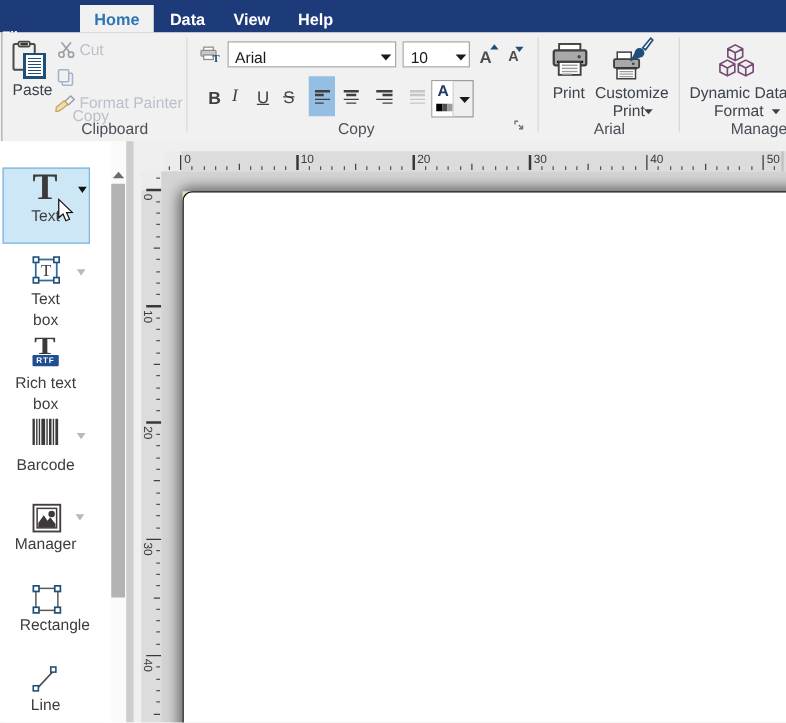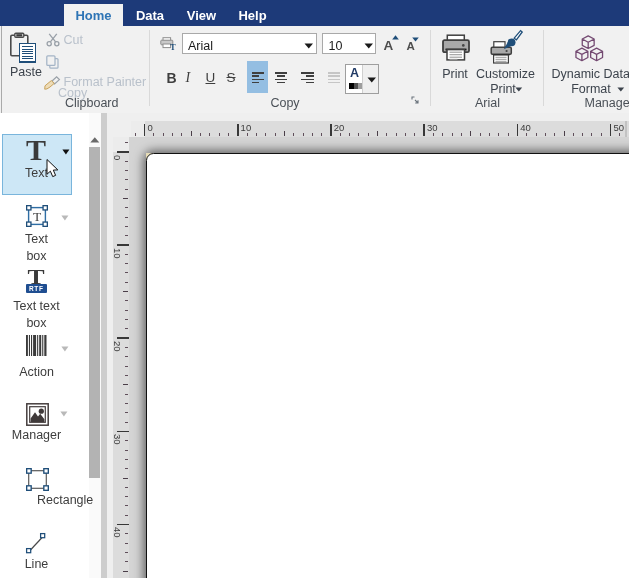--- a/index.html
+++ b/index.html
@@ -304,55 +304,55 @@
 </g>
   </svg>
 <svg style="left:61.3px;top:214.5px" width="8" height="6">
     <polygon points="0.4,0.4 7.4,0.4 3.9,5.4" fill="#b9b9b9"></polygon>
   </svg>
 <div class="t" style="left:1px;top:232.6px;width:71px;height:14px;color:#3d3d3d;font-size:12.5px;text-align:center;">Text</div>
 <div class="t" style="left:1px;top:249.6px;width:71px;height:14px;color:#3d3d3d;font-size:12.5px;text-align:center;">box</div>
 <div class="t serif" style="left:20px;top:266.6px;width:32px;height:20px;font-weight:700;font-size:20px;color:#3a3a3a;text-align:center;transform:scaleX(1.28);">T</div>
 <div style="left:26px;top:283.6px;width:20.6px;height:9.6px;background:#1f4e91;border-radius:1px;"></div>
 <div class="t" style="left:26px;top:285.6px;width:20.6px;height:7px;color:#fff;font-size:6.5px;font-weight:700;text-align:center;letter-spacing:0.6px;">RTF</div>
-<div class="t" style="left:1px;top:299.6px;width:71px;height:14px;color:#3d3d3d;font-size:12.5px;text-align:center;">Text text</div>
+<div class="t" style="left:1px;top:299.6px;width:71px;height:14px;color:#3d3d3d;font-size:12.5px;text-align:center;">Rich text</div>
 <div class="t" style="left:1px;top:316.6px;width:71px;height:14px;color:#3d3d3d;font-size:12.5px;text-align:center;">box</div>
 <svg style="left:26px;top:335px" width="21" height="21">
     <rect x="0" y="0" width="1.9" height="21" fill="#3a3a3a"></rect>
     <rect x="2.9" y="0" width="1.1" height="21" fill="#3a3a3a"></rect>
     <rect x="5" y="0" width="1.1" height="21" fill="#3a3a3a"></rect>
     <rect x="7.1" y="0" width="3.0" height="21" fill="#3a3a3a"></rect>
     <rect x="11.1" y="0" width="1.1" height="21" fill="#3a3a3a"></rect>
     <rect x="13.2" y="0" width="2.0" height="21" fill="#3a3a3a"></rect>
     <rect x="16.2" y="0" width="1.1" height="21" fill="#3a3a3a"></rect>
     <rect x="18.3" y="0" width="2.2" height="21" fill="#3a3a3a"></rect>
   </svg>
 <svg style="left:61px;top:345.5px" width="8" height="6">
     <polygon points="0.4,0.4 7.4,0.4 3.9,5.4" fill="#b9b9b9"></polygon>
   </svg>
-<div class="t" style="left:1px;top:365.6px;width:71px;height:14px;color:#3d3d3d;font-size:12.5px;text-align:center;">Action</div>
+<div class="t" style="left:1px;top:365.6px;width:71px;height:14px;color:#3d3d3d;font-size:12.5px;text-align:center;">Barcode</div>
 <svg style="left:25.5px;top:402.5px" width="23" height="23" viewBox="0 0 23 23">
 <rect x="0.8" y="0.8" width="21.4" height="21.4" fill="#fff" stroke="#453e3e" stroke-width="1.5"></rect>
 <rect x="3.7" y="3.7" width="15.6" height="15.6" fill="#fff" stroke="#453e3e" stroke-width="1.2"></rect>
 <path d="M4.6,19 V15.4 L9,9.2 L12,13.6 L14.2,10.8 L18.4,16.2 V19 Z" fill="#3f3939"></path>
 <circle cx="15.3" cy="8.2" r="2.6" fill="#3f3939"></circle>
 </svg>
 <svg style="left:59.5px;top:410.5px" width="8" height="6">
     <polygon points="0.4,0.4 7.4,0.4 3.9,5.4" fill="#b9b9b9"></polygon>
   </svg>
 <div class="t" style="left:1px;top:428.8px;width:71px;height:14px;color:#3d3d3d;font-size:12.5px;text-align:center;">Manager</div>
 <svg style="left:25.5px;top:467.5px" width="23" height="23" viewBox="0 0 23 23">
 <rect x="2.7" y="2.7" width="17.6" height="17.6" fill="none" stroke="#5a5a5a" stroke-width="1.2"></rect>
 <g fill="#fff" stroke="#1f4e79" stroke-width="1.35">
 <rect x="0.68" y="0.68" width="4.5" height="4.5"></rect>
       <rect x="17.82" y="0.68" width="4.5" height="4.5"></rect>
 <rect x="0.68" y="17.82" width="4.5" height="4.5"></rect>
       <rect x="17.82" y="17.82" width="4.5" height="4.5"></rect>
 </g>
   </svg>
-<div class="t" style="left:1px;top:493.6px;width:71px;height:14px;color:#3d3d3d;font-size:12.5px;text-align:left;margin-left:36px;">Rectangle</div>
+<div class="t" style="left:1px;top:493.6px;width:71px;height:14px;color:#3d3d3d;font-size:12.5px;text-align:right;">Rectangle</div>
 <svg style="left:26px;top:530.5px" width="21" height="24" viewBox="0 0 21 24">
 <line x1="4" y1="19.5" x2="17" y2="5.5" stroke="#4a4a4a" stroke-width="1.2"></line>
 <g fill="#fff" stroke="#1f4e79" stroke-width="1.25">
 <rect x="0.6" y="17.6" width="4.1" height="4.1"></rect>
       <rect x="14.6" y="2.6" width="4.1" height="4.1"></rect>
 </g>
   </svg>
 <div class="t" style="left:1px;top:557.6px;width:71px;height:14px;color:#3d3d3d;font-size:12.5px;text-align:center;">Line</div>
 </body></html>

